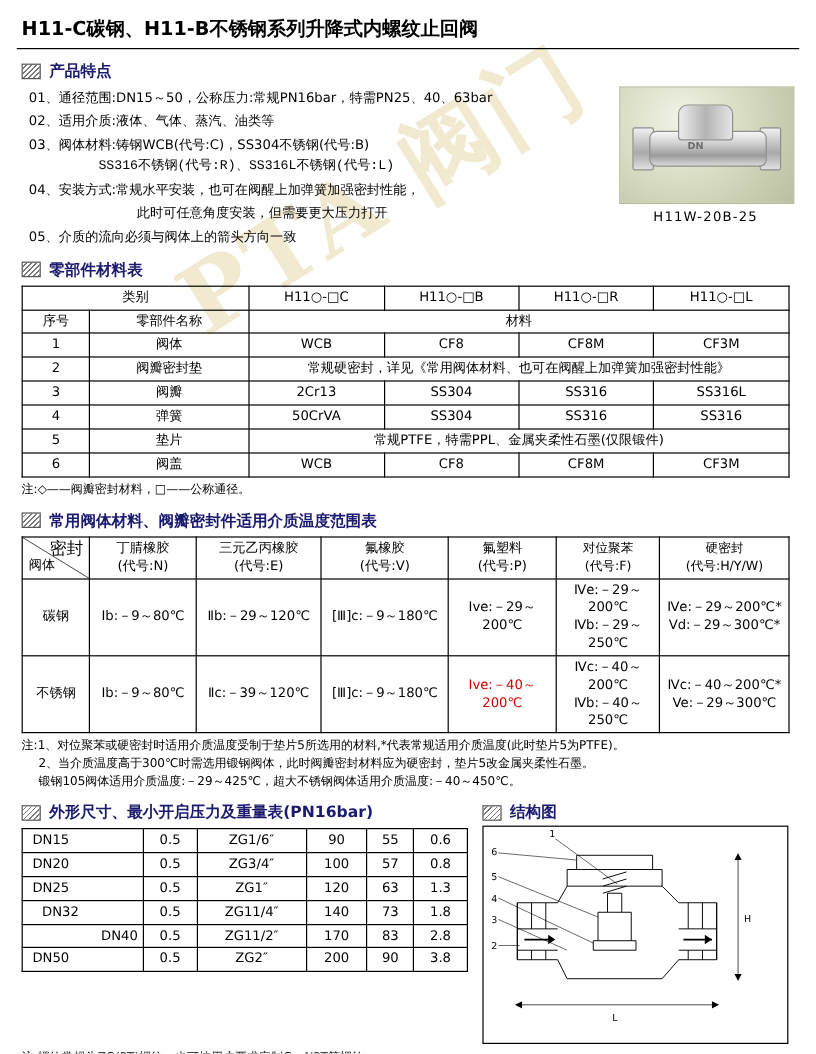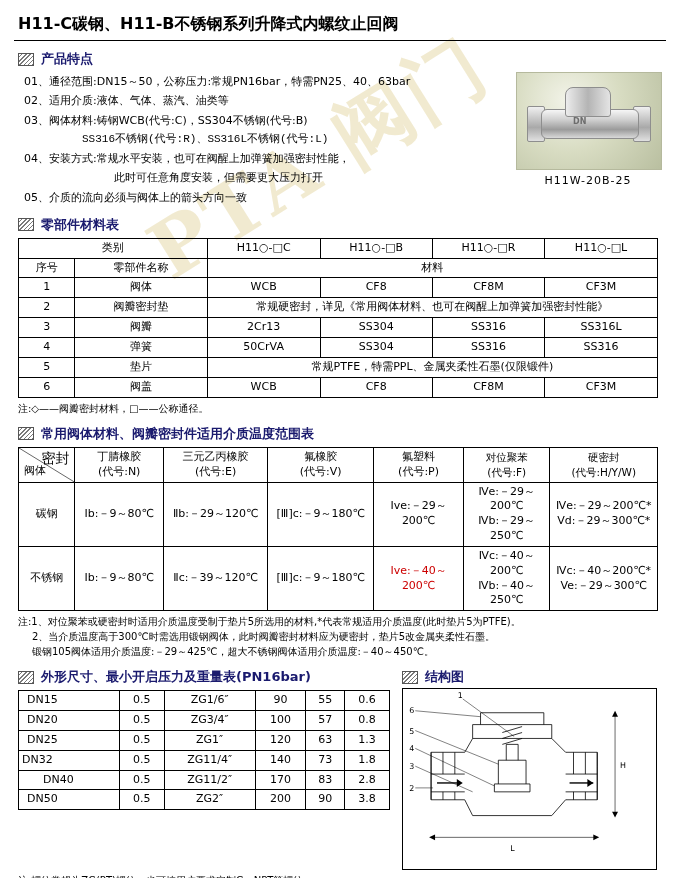--- a/index.html
+++ b/index.html
@@ -423,29 +423,29 @@
           </tr>
           <tr>
             <td style="text-align:left;padding-left:8px;">DN25</td>
             <td>0.5</td>
             <td>ZG1″</td>
             <td>120</td>
             <td>63</td>
             <td>1.3</td>
           </tr>
           <tr>
-            <td style="text-align:left;padding-left:3px;">DN32</td>
+            <td style="text-align:left;padding-left:16px;">DN32</td>
             <td>0.5</td>
             <td>ZG11/4″</td>
             <td>140</td>
             <td>73</td>
             <td>1.8</td>
           </tr>
           <tr>
-            <td style="text-align:left;padding-left:24px;">DN40</td>
+            <td style="text-align:right;padding-left:24px;">DN40</td>
             <td>0.5</td>
             <td>ZG11/2″</td>
             <td>170</td>
             <td>83</td>
             <td>2.8</td>
           </tr>
           <tr>
             <td style="text-align:left;padding-left:8px;">DN50</td>
             <td>0.5</td>
             <td>ZG2″</td>

